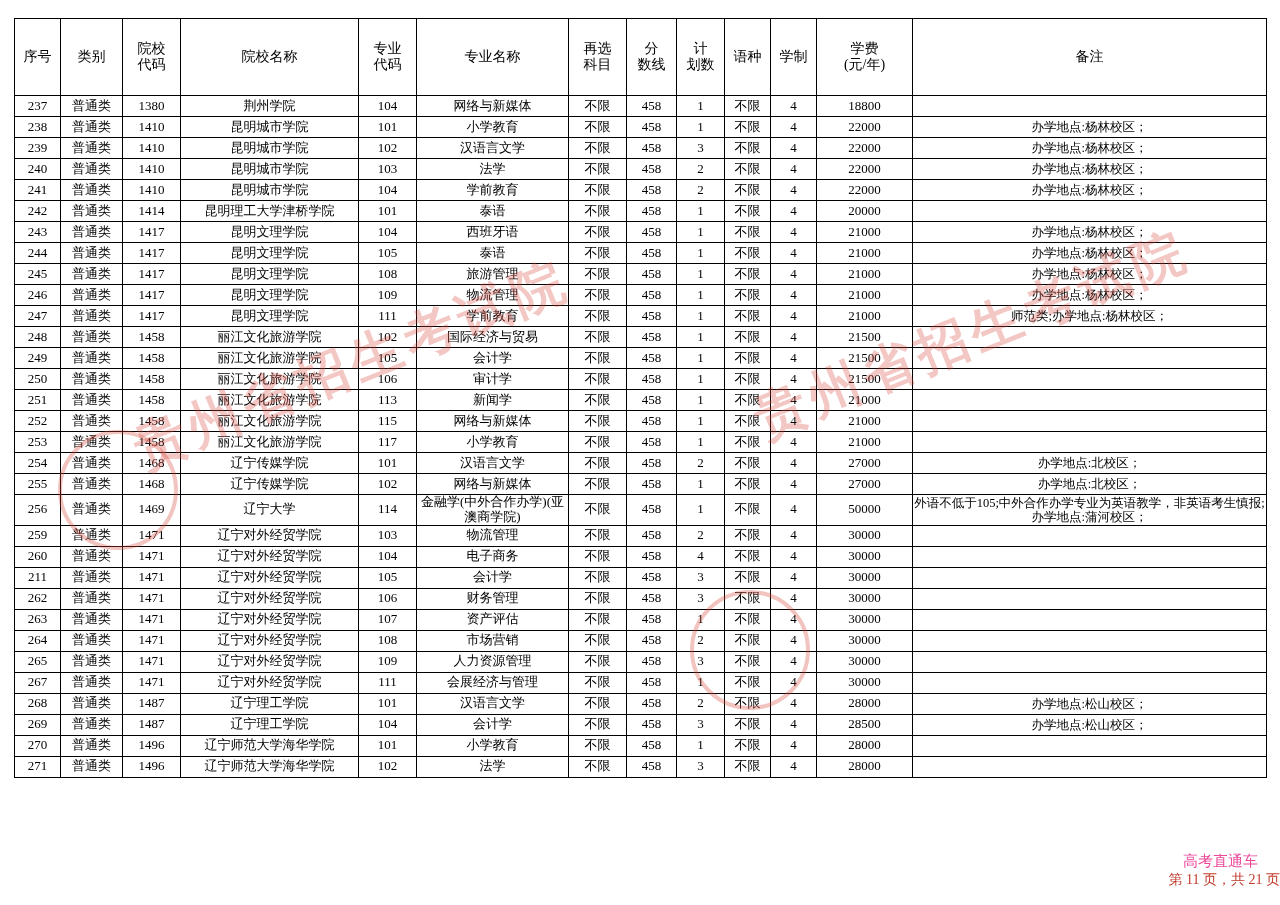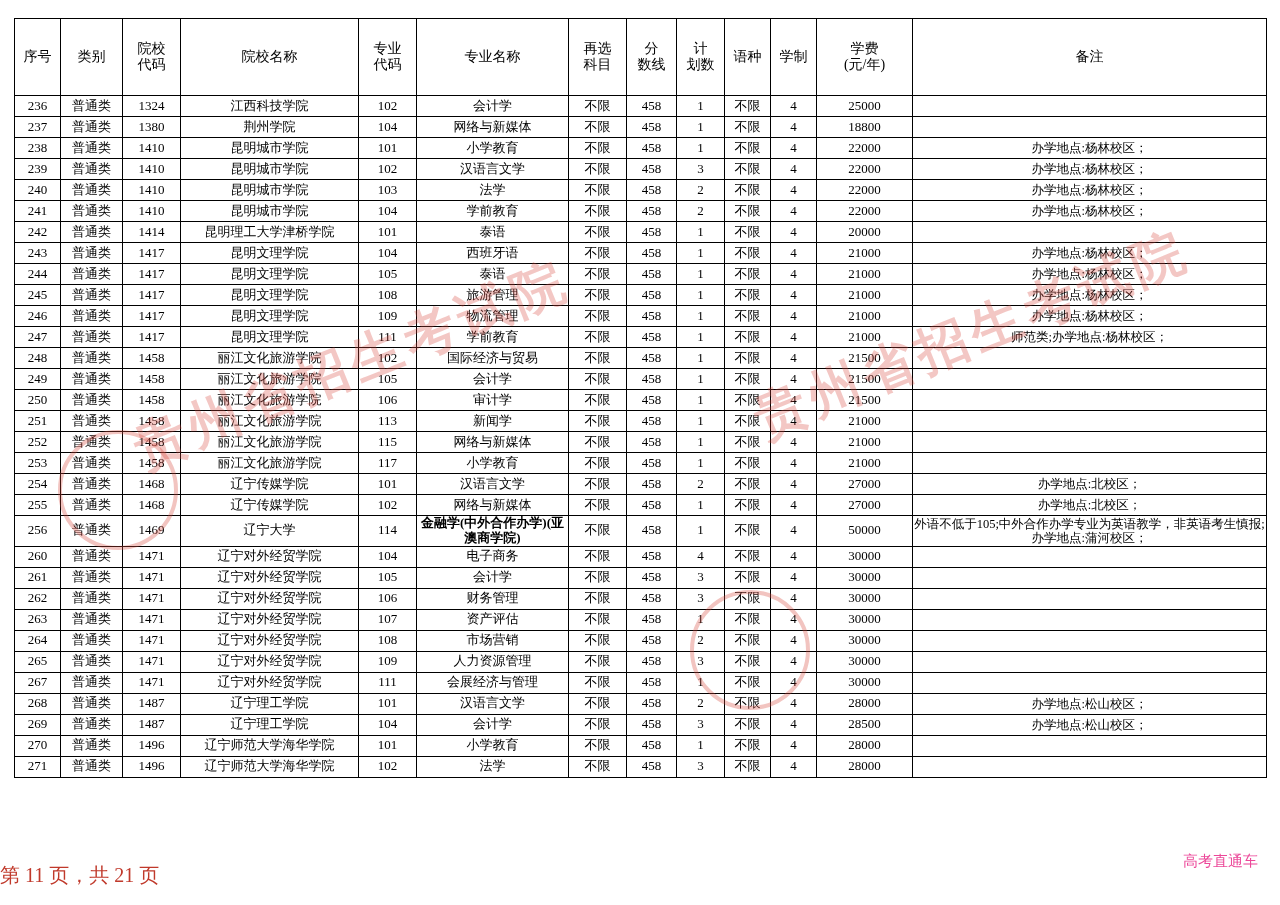--- a/index.html
+++ b/index.html
@@ -57,21 +57,20 @@
     text-align: left;
     padding: 2px 4px;
     font-size: 12.5px;
     line-height: 1.35;
     font-family: Liberation Serif, serif;
   }
   td.major-wrap {
     line-height: 1.3;
     font-size: 13px;
     padding: 2px 2px;
-    font-weight: bold;
   }
   
   col.c-seq    { width: 46px; }
   col.c-cat    { width: 62px; }
   col.c-code   { width: 58px; }
   col.c-school { width: 178px; }
   col.c-mcode  { width: 58px; }
   col.c-major  { width: 152px; }
   col.c-resel  { width: 58px; }
   col.c-score  { width: 50px; }
@@ -116,22 +115,22 @@
     left: 690px; top: 590px;
     width: 112px; height: 112px;
     border: 4px solid rgba(214, 70, 60, 0.32);
     border-radius: 50%;
     pointer-events: none;
   }
   .footer {
     position: absolute;
     left: 0; right: 0;
     bottom: 16px;
-    text-align: left;
-    font-size: 20px;
+    text-align: right;
+    font-size: 14px;
     color: #c0392b;
     font-family: "Liberation Serif", serif;
   }
   .brand {
     position: absolute;
     right: 22px;
     bottom: 34px;
     font-size: 15px;
     color: #ec4899;
     font-family: Liberation Sans, sans-serif;
@@ -207,35 +206,20 @@
             <span class="hl">学费</span>
             <span class="hl">(元/年)</span>
           </th>
         <th>
             <span class="hl">备注</span>
           </th>
       </tr>
     </thead>
     <tbody id="tbody">
         <tr>
-          <td>236</td>
-          <td>普通类</td>
-          <td>1324</td>
-          <td>江西科技学院</td>
-          <td>102</td>
-          <td>会计学</td>
-          <td>不限</td>
-          <td>458</td>
-          <td>1</td>
-          <td>不限</td>
-          <td>4</td>
-          <td>25000</td>
-          <td class="note"></td>
-        </tr>
-        <tr>
           <td>237</td>
           <td>普通类</td>
           <td>1380</td>
           <td>荆州学院</td>
           <td>104</td>
           <td>网络与新媒体</td>
           <td>不限</td>
           <td>458</td>
           <td>1</td>
           <td>不限</td>
@@ -522,36 +506,51 @@
           <td class="tall major-wrap">金融学(中外合作办学)(亚澳商学院)</td>
           <td class="tall">不限</td>
           <td class="tall">458</td>
           <td class="tall">1</td>
           <td class="tall">不限</td>
           <td class="tall">4</td>
           <td class="tall">50000</td>
           <td class="tall tall-note">外语不低于105;中外合作办学专业为英语教学，非英语考生慎报;办学地点:蒲河校区；</td>
         </tr>
         <tr>
+          <td>259</td>
+          <td>普通类</td>
+          <td>1471</td>
+          <td>辽宁对外经贸学院</td>
+          <td>103</td>
+          <td>物流管理</td>
+          <td>不限</td>
+          <td>458</td>
+          <td>2</td>
+          <td>不限</td>
+          <td>4</td>
+          <td>30000</td>
+          <td class="note"></td>
+        </tr>
+        <tr>
           <td>260</td>
           <td>普通类</td>
           <td>1471</td>
           <td>辽宁对外经贸学院</td>
           <td>104</td>
           <td>电子商务</td>
           <td>不限</td>
           <td>458</td>
           <td>4</td>
           <td>不限</td>
           <td>4</td>
           <td>30000</td>
           <td class="note"></td>
         </tr>
         <tr>
-          <td>261</td>
+          <td>211</td>
           <td>普通类</td>
           <td>1471</td>
           <td>辽宁对外经贸学院</td>
           <td>105</td>
           <td>会计学</td>
           <td>不限</td>
           <td>458</td>
           <td>3</td>
           <td>不限</td>
           <td>4</td>

